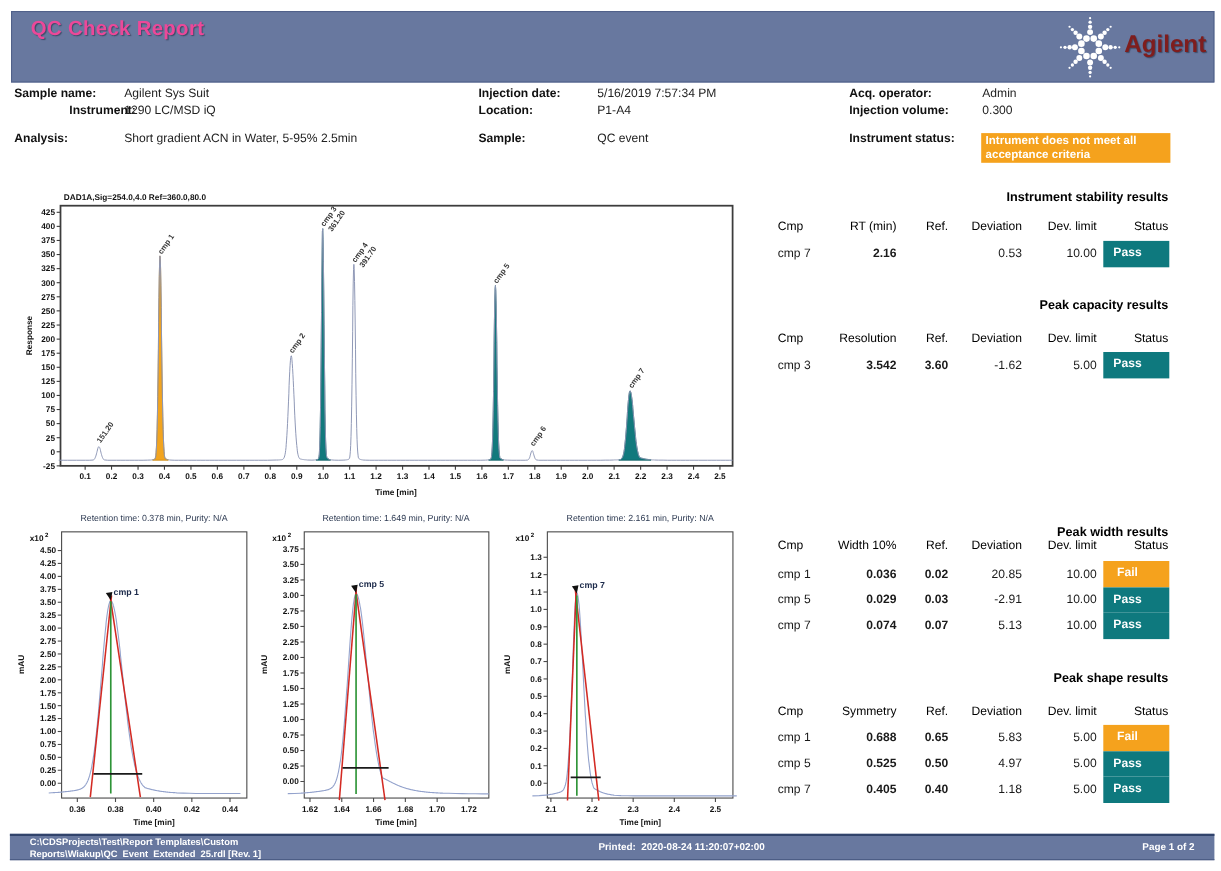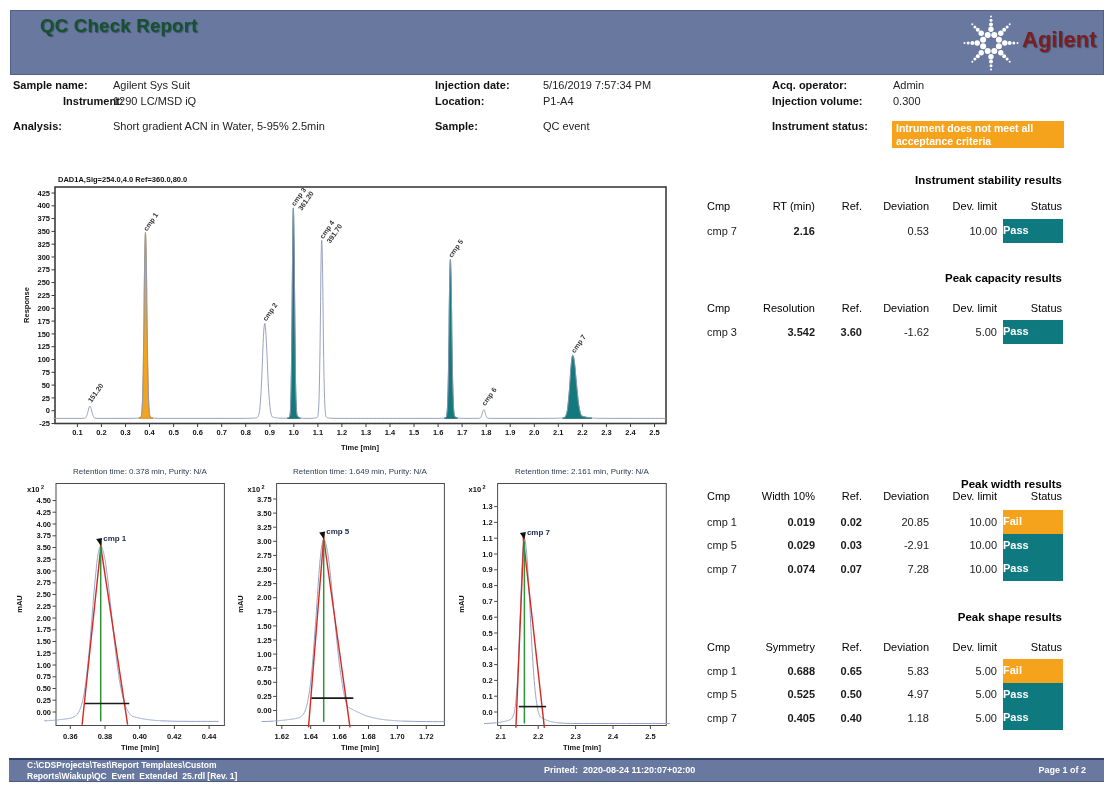--- a/index.html
+++ b/index.html
@@ -2,29 +2,29 @@
 <html><head>
 <meta charset="utf-8">
 <style>
 html,body{margin:0;padding:0;}
 body{width:1110px;height:792px;position:relative;background:#fff;
   font-family:"Liberation Sans",sans-serif;overflow:hidden;}
 .abs{position:absolute;}
 .lbl{font-weight:bold;font-size:11px;color:#111;}
 .val{font-size:11px;color:#222;}
 #hdr{left:10px;top:10px;width:1094px;height:65px;background:#68789f;border:1px solid #51618a;box-sizing:border-box;}
-#hdrtitle{left:40px;top:15px;font-size:18.5px;font-weight:bold;color:#14532d;letter-spacing:0.3px;text-shadow:1px 1px 1px rgba(30,40,60,0.55);}
+#hdrtitle{left:28px;top:15px;font-size:18.5px;font-weight:bold;color:#ec4899;letter-spacing:0.3px;text-shadow:1px 1px 1px rgba(30,40,60,0.55);}
 #agilentword{left:1022px;top:27px;font-size:22px;font-weight:bold;color:#7f1d1d;text-shadow:1px 1px 1px rgba(30,40,60,0.55);}
 #statusbox{left:892px;top:121px;width:172px;height:27px;background:#f5a21d;color:#fff;font-weight:bold;font-size:10.5px;line-height:12.5px;padding:1px 0 0 4px;box-sizing:border-box;}
 .rtitle{font-weight:bold;font-size:11.5px;color:#000;text-align:right;width:362px;left:700px;}
 .trow{left:700px;width:362px;height:23.5px;display:grid;grid-template-columns:60px 55px 47px 67px 68px 65px;align-items:center;font-size:11px;color:#1a1a1a;}
 .trow .c{display:flex;justify-content:flex-end;white-space:nowrap;}
 .trow .c0{display:block;text-align:left;padding-left:7px;}
 .trow.thead{font-weight:normal;color:#000;}
-.badge{width:60px;height:23.5px;line-height:23.5px;color:#fff;font-weight:bold;text-align:left;padding-right:16px;box-sizing:border-box;margin-left:6px;}
+.badge{width:60px;height:23.5px;line-height:23.5px;color:#fff;font-weight:bold;text-align:center;padding-right:16px;box-sizing:border-box;margin-left:6px;}
 .bpass{background:#0e797e;}
 .bfail{background:#f5a21d;}
 #ftr{left:9px;top:758px;width:1095px;height:24px;background:#68789f;border-top:2px solid #31436b;border-bottom:1px solid #4a5a82;box-sizing:border-box;color:#fff;font-weight:bold;font-size:8.5px;}
 </style>
 </head>
 <body>
 <div class="abs" id="hdr"></div>
 <div class="abs" id="hdrtitle">QC Check Report</div>
 <svg class="abs" id="spark" style="left:962px;top:14px" width="58" height="58" viewBox="0 0 58 58">
     <circle cx="36.9" cy="32.3" r="3.0" fill="#fff"></circle>
@@ -412,39 +412,39 @@
 <div class="abs trow thead" style="top:484.5px;">
     <div class="c c0">Cmp</div>
     <div class="c">Width 10%</div>
     <div class="c">Ref.</div>
     <div class="c">Deviation</div>
     <div class="c">Dev. limit</div>
     <div class="c">Status</div>
   </div>
 <div class="abs trow" style="top:510px;">
     <div class="c c0">cmp 1</div>
-    <div class="c" style="font-weight:bold">0.019</div>
+    <div class="c" style="font-weight:bold">0.036</div>
     <div class="c" style="font-weight:bold">0.02</div>
     <div class="c">20.85</div>
     <div class="c">10.00</div>
     <div class="badge bfail">Fail</div>
   </div>
 <div class="abs trow" style="top:533.5px;">
     <div class="c c0">cmp 5</div>
     <div class="c" style="font-weight:bold">0.029</div>
     <div class="c" style="font-weight:bold">0.03</div>
     <div class="c">-2.91</div>
     <div class="c">10.00</div>
     <div class="badge bpass">Pass</div>
   </div>
 <div class="abs trow" style="top:557px;">
     <div class="c c0">cmp 7</div>
     <div class="c" style="font-weight:bold">0.074</div>
     <div class="c" style="font-weight:bold">0.07</div>
-    <div class="c">7.28</div>
+    <div class="c">5.13</div>
     <div class="c">10.00</div>
     <div class="badge bpass">Pass</div>
   </div>
 
 <div class="abs rtitle" style="top:611px;">Peak shape results</div>
 <div class="abs trow thead" style="top:635px;">
     <div class="c c0">Cmp</div>
     <div class="c">Symmetry</div>
     <div class="c">Ref.</div>
     <div class="c">Deviation</div>

